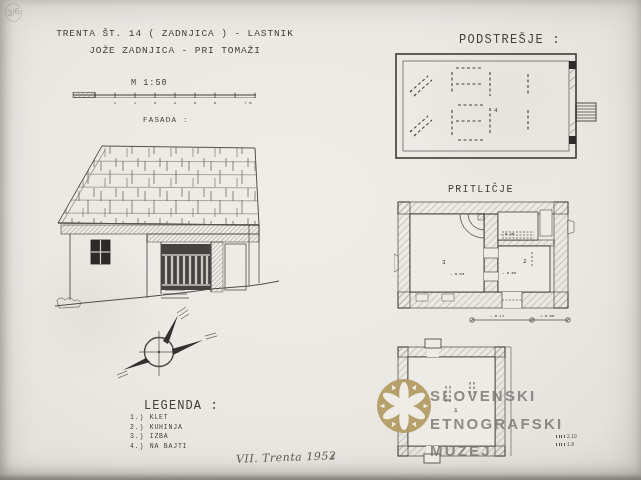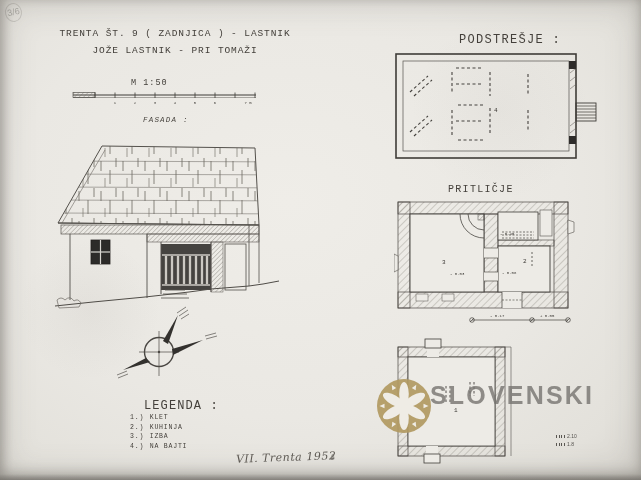--- a/index.html
+++ b/index.html
@@ -13,28 +13,28 @@
     box-shadow: inset 0 0 34px rgba(95,90,82,.28), inset 0 -7px 12px rgba(108,104,98,.38), inset 5px 0 9px rgba(108,104,98,.20);
     font-family:"Liberation Sans",sans-serif;
   }
   .abs{position:absolute;}
   .tw{font-family:"Liberation Mono","DejaVu Sans Mono",monospace;color:#44403b;}
   .archive-mark{left:5px;top:3px;font-size:9px;color:rgba(85,82,77,.38);border:1px solid rgba(85,82,77,.2);
     border-radius:50%;width:15px;height:17px;line-height:17px;text-align:center;transform:rotate(-12deg);}
   .title1{left:40px;top:28px;width:270px;text-align:center;font-size:9.5px;letter-spacing:.9px;white-space:nowrap;}
   .title2{left:40px;top:45px;width:270px;text-align:center;font-size:9.5px;letter-spacing:.9px;white-space:nowrap;}
   .scale-label{left:131px;top:78px;font-size:8.5px;letter-spacing:1px;text-align:center;}
-  .fasada-label{left:143px;top:116px;font-size:7.5px;letter-spacing:1.2px;font-style:italic;}
+  .fasada-label{left:143px;top:116px;font-size:7.5px;letter-spacing:1.2px;}
   .legend-title{left:144px;top:399px;font-size:12px;letter-spacing:1.1px;}
   .legend-row{left:130px;font-size:6.5px;letter-spacing:.8px;white-space:nowrap;}
   .legend-row .num{display:inline-block;width:15px;}
   .attic-label{left:459px;top:33px;font-size:12px;letter-spacing:1.3px;}
   .ground-label{left:448px;top:184px;font-size:10px;letter-spacing:1.3px;}
   .wm-circle{left:377px;top:379px;width:54px;height:54px;z-index:30;}
-  .wm-text{left:430px;top:382px;z-index:30;font-weight:700;font-size:25px;line-height:27.5px;
+  .wm-text{left:430px;top:382px;z-index:30;font-weight:700;font-size:15px;line-height:27.5px;
     letter-spacing:2.2px;color:rgba(118,115,111,.80);white-space:nowrap;}
   .height-key{left:556px;top:432px;z-index:31;font-size:5px;color:#55524e;line-height:8px;}
   .key-swatch{display:inline-block;width:9px;height:3.5px;margin-right:2px;
     background:repeating-linear-gradient(90deg,#5a5752 0 1px,transparent 1px 2.5px);vertical-align:middle;}
   .hand-note{left:236px;top:451px;font-family:"DejaVu Serif",serif;font-style:italic;font-size:11px;
     color:rgba(74,70,64,.88);transform:rotate(-2deg);letter-spacing:.5px;}
   .speck{left:331px;top:454px;width:3px;height:6px;background:rgba(62,59,54,.4);border-radius:40%;transform:rotate(14deg);}
   .scan-edge-bottom{left:0;right:0;bottom:0;height:6px;
     background:linear-gradient(to top, rgba(96,93,88,.5), rgba(96,93,88,0));}
   svg text{font-family:"Liberation Mono","DejaVu Sans Mono",monospace;fill:#3c3935;}
@@ -56,22 +56,22 @@
         <line x1="4" y1="3" x2="4" y2="13" stroke="#7b776f" stroke-width="0.9"></line>
         <line x1="13" y1="12" x2="13" y2="26" stroke="#7b776f" stroke-width="0.9"></line>
         <line x1="19" y1="0" x2="19" y2="9" stroke="#7b776f" stroke-width="0.9"></line>
         <line x1="8" y1="20" x2="8" y2="29" stroke="#7b776f" stroke-width="0.7"></line>
       </pattern>
     </defs>
   </svg>
 
   <div class="abs archive-mark">3/6</div>
 
-  <div class="abs tw title1">TRENTA ŠT. 9 ( ZADNJICA ) - LASTNIK</div>
-  <div class="abs tw title2">JOŽE LASTNIK - PRI TOMAŽI</div>
+  <div class="abs tw title1">TRENTA ŠT. 14 ( ZADNJICA ) - LASTNIK</div>
+  <div class="abs tw title2">JOŽE ZADNJICA - PRI TOMAŽI</div>
   <div class="abs tw scale-label">M 1:50</div>
 
   <svg class="abs" style="left:72px;top:90px" width="188" height="16" viewBox="0 0 188 16">
     <line x1="1" y1="5" x2="184" y2="5" stroke="#3f3c38" stroke-width="1"></line>
     <line x1="1" y1="7.5" x2="184" y2="7.5" stroke="#3f3c38" stroke-width="0.4"></line>
     <rect x="1" y="2.5" width="22" height="5" fill="url(#hatchDense)" stroke="#3f3c38" stroke-width="0.6"></rect>
     <g stroke="#3f3c38" stroke-width="0.8">
       <line x1="23" y1="2.5" x2="23" y2="8"></line>
         <line x1="43" y1="2.5" x2="43" y2="8"></line>
       <line x1="63" y1="2.5" x2="63" y2="8"></line>
@@ -316,20 +316,22 @@
       <polygon points="27,2.5 24.8,7.5 29.2,7.5" transform="rotate(30 27 27)"></polygon>
       <polygon points="27,2.5 24.8,7.5 29.2,7.5" transform="rotate(90 27 27)"></polygon>
       <polygon points="27,2.5 24.8,7.5 29.2,7.5" transform="rotate(150 27 27)"></polygon>
       <polygon points="27,2.5 24.8,7.5 29.2,7.5" transform="rotate(210 27 27)"></polygon>
       <polygon points="27,2.5 24.8,7.5 29.2,7.5" transform="rotate(270 27 27)"></polygon>
       <polygon points="27,2.5 24.8,7.5 29.2,7.5" transform="rotate(330 27 27)"></polygon>
     </g>
   </svg>
   <div class="abs wm-text">
     <div>SLOVENSKI</div>
+    <div>ETNOGRAFSKI</div>
+    <div>MUZEJ</div>
   </div>
 
   <div class="abs height-key">
     <div><span class="key-swatch"></span><span>2.10</span></div>
     <div><span class="key-swatch"></span><span>1.8</span></div>
   </div>
 
   <div class="abs hand-note">VII. Trenta 1952</div>
   <div class="abs speck"></div>
 

